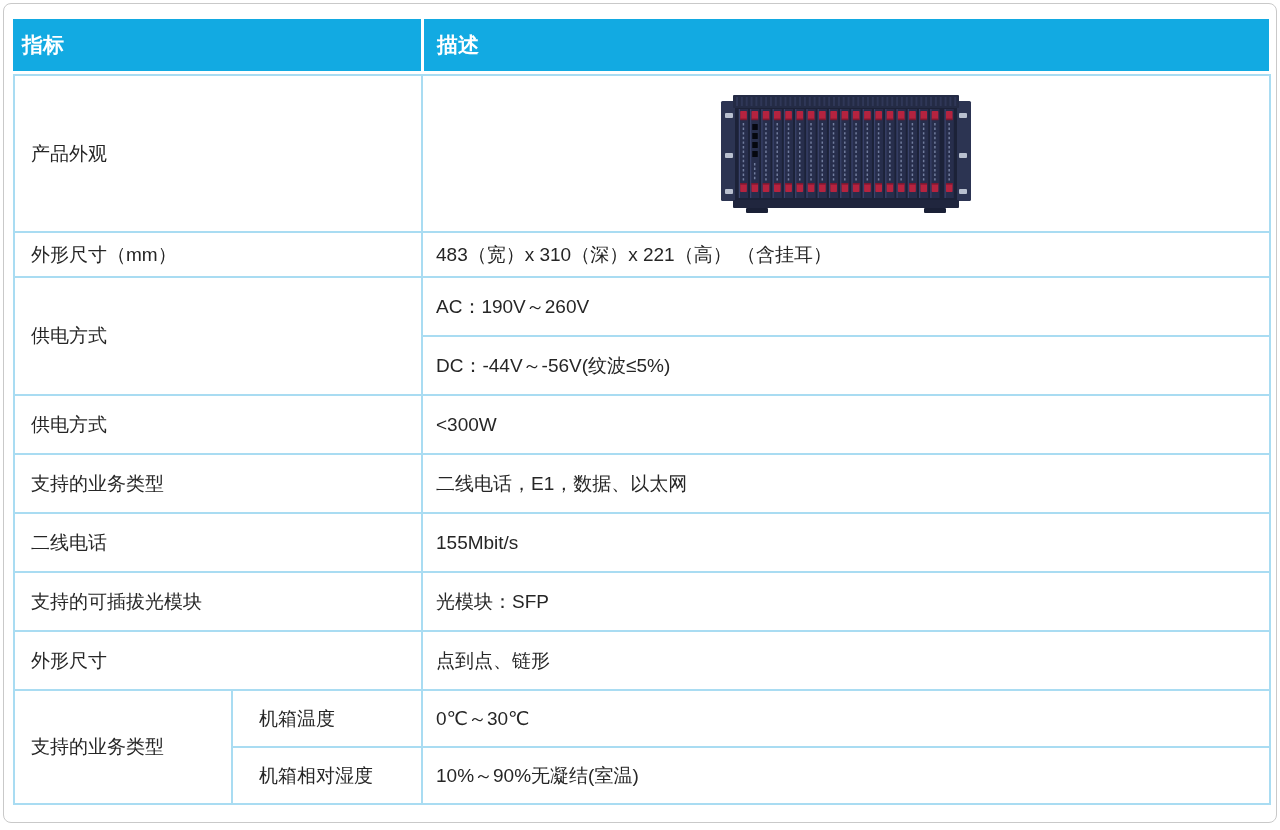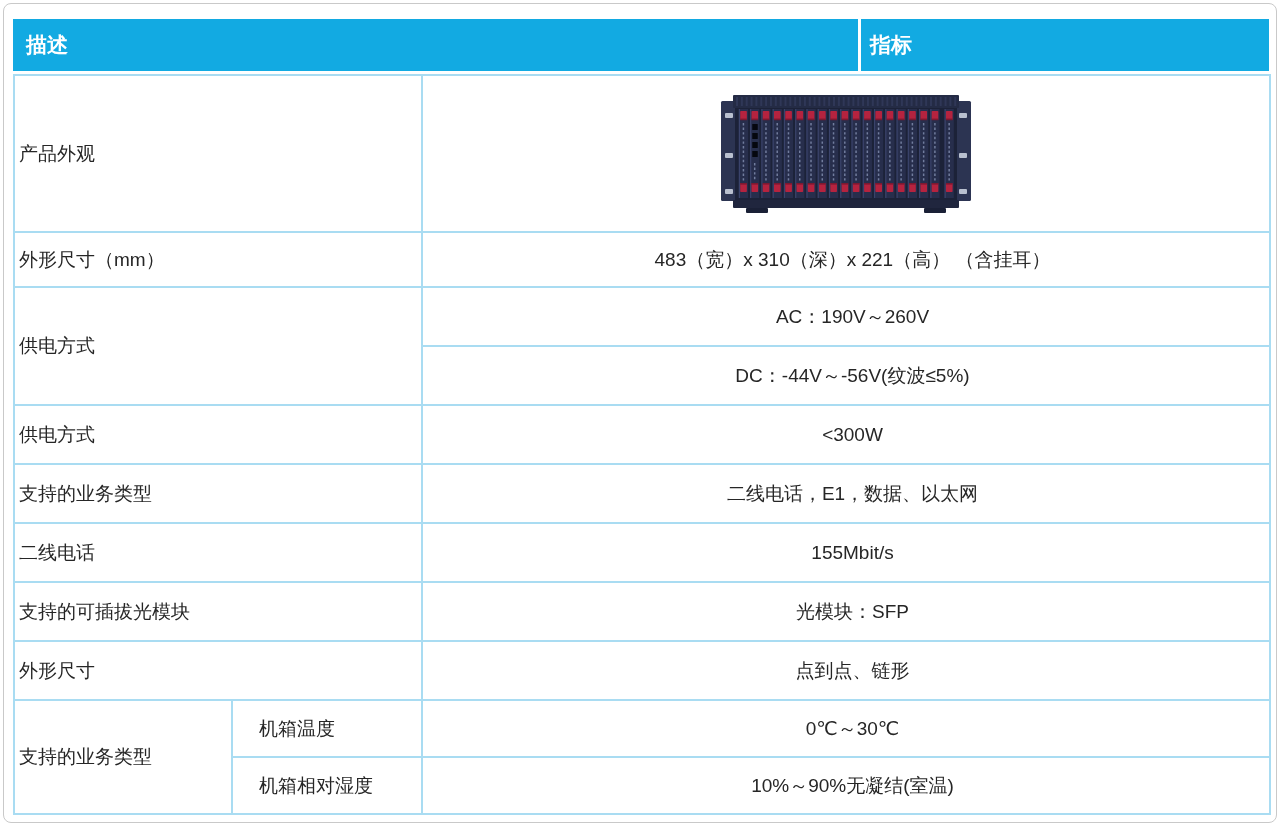--- a/index.html
+++ b/index.html
@@ -53,42 +53,42 @@
     table-layout: fixed;
   }
   table.spec td {
     border: 2px solid var(--grid-line);
     font-size: 19px;
     vertical-align: middle;
     color: var(--text);
     overflow: hidden;
     white-space: nowrap;
   }
-  td.lbl { padding-left: 4px; }
+  td.lbl { padding-left: 16px; }
   td.sub { padding-left: 26px; }
-  td.val { padding-left: 13px; text-align: center; }
+  td.val { padding-left: 13px; }
   tr.r-appearance { height: 157px; }
-  tr.r-dim { height: 55px; }
+  tr.r-dim { height: 45px; }
   tr.r-std { height: 59px; }
   tr.r-env { height: 57px; }
   .chassis-wrap {
     display: flex;
     justify-content: center;
     align-items: center;
     height: 100%;
   }
 </style>
 </head>
 <body>
 
 <div class="card">
 
   <div class="thead">
+    <div class="th th-indicator">指标</div>
     <div class="th th-description">描述</div>
-    <div class="th th-indicator">指标</div>
   </div>
 
   <table class="spec">
     <colgroup>
       <col style="width:218px">
         <col style="width:190px">
         <col style="width:848px">
     </colgroup>
     <tbody>
       <tr class="r-appearance">

